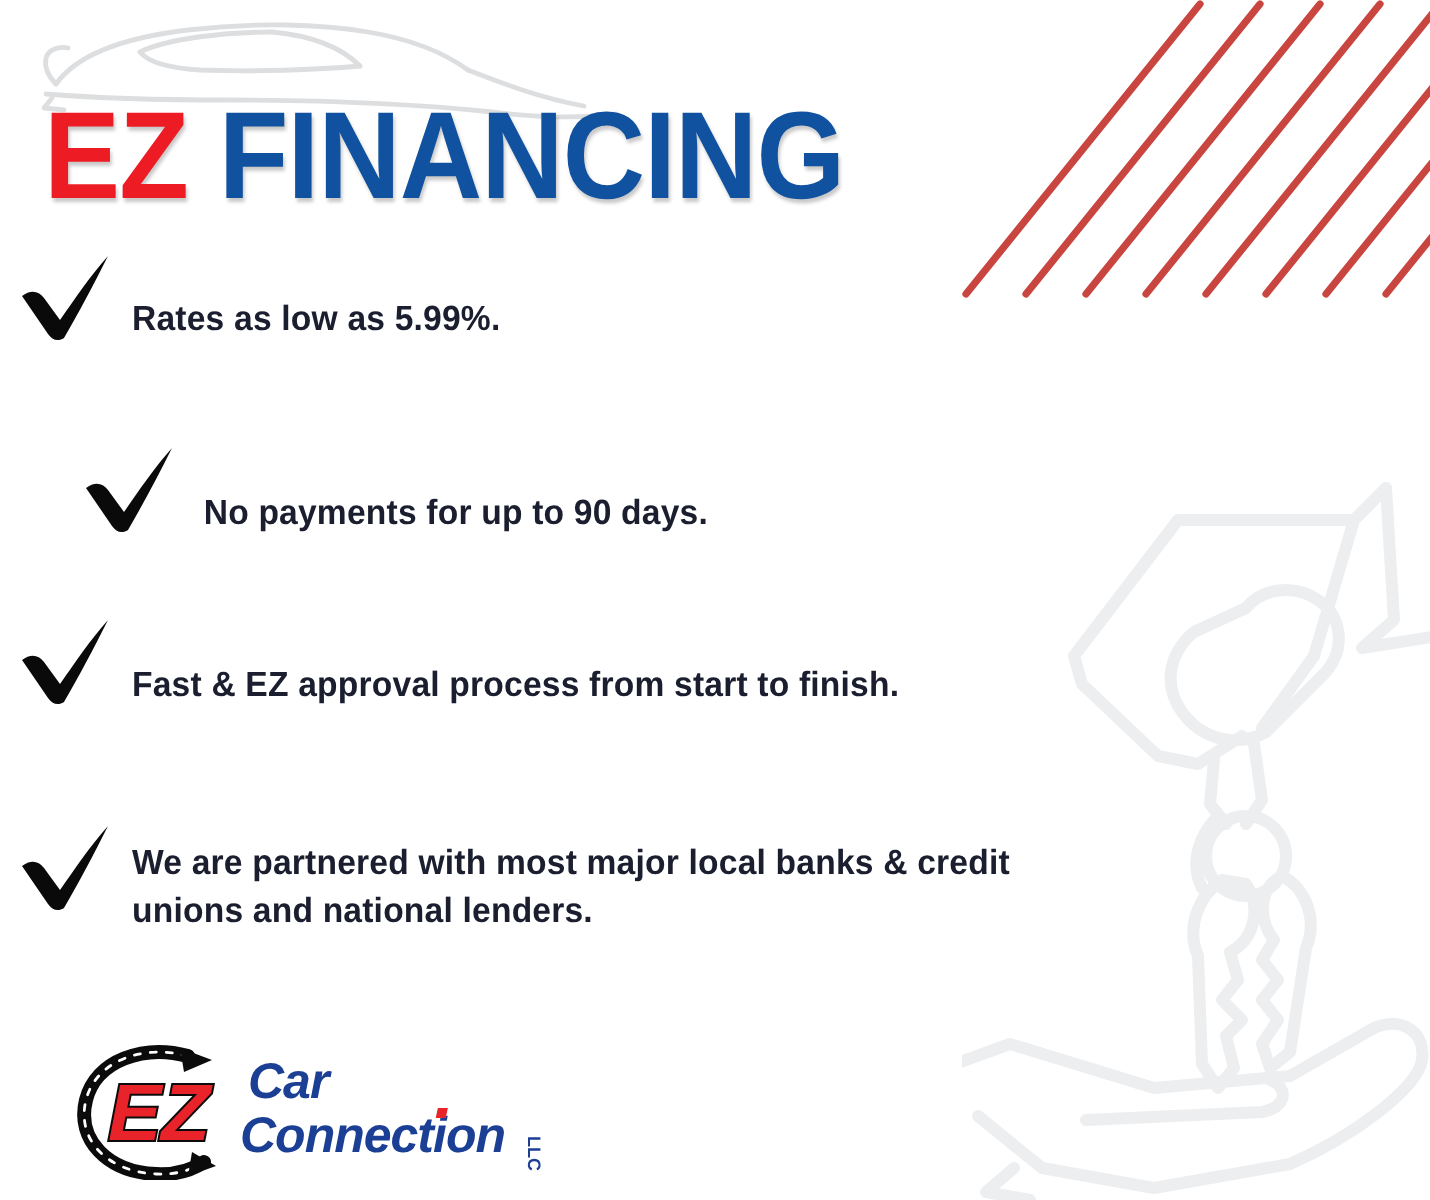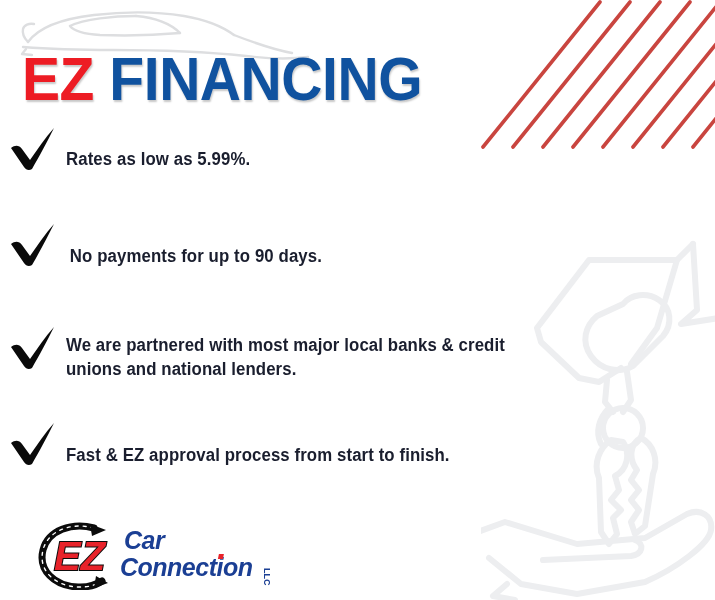--- a/index.html
+++ b/index.html
@@ -56,21 +56,21 @@
     font-weight:600;
     color:#1A1E2E;
     line-height:1.38;
     letter-spacing:0.1px;
     transform:scaleX(0.96);
     transform-origin:left top;
   }
 
   
   #row-0 { margin-top:0px;  }
-  #row-1 { margin-top:49px; }
+  #row-1 { margin-top:49px;padding-left:32px; }
   #row-2 { margin-top:47px; }
   #row-3 { margin-top:40px; }
   #row-4 { margin-top:50px; }
 
   #row-0 .feature-text { padding-top:20px; }
   #row-1 .feature-text { padding-top:23px; padding-left:4px; }
   #row-2 .feature-text { padding-top:18px; }
   #row-3 .feature-text { padding-top:22px; }
   #row-4 .feature-text { padding-top:24px; }
 
@@ -147,36 +147,36 @@
 
   <div class="feature-row" id="row-1">
     <span class="check-wrap">
       <svg width="52" height="46" viewBox="0 0 52 46" xmlns="http://www.w3.org/2000/svg">
         <path d="M4 22 C8 19 12 19 15 23 L23 34 C30 24 38 12 47 2 C40 16 32 31 25 43 C22 45 19 44 17 41 Z" fill="#0A0A0A"></path>
       </svg>
     </span>
     <span class="feature-text">No payments for up to 90 days.</span>
   </div>
 
+  <div class="feature-row" id="row-3">
+    <span class="check-wrap">
+      <svg width="52" height="46" viewBox="0 0 52 46" xmlns="http://www.w3.org/2000/svg">
+        <path d="M4 22 C8 19 12 19 15 23 L23 34 C30 24 38 12 47 2 C40 16 32 31 25 43 C22 45 19 44 17 41 Z" fill="#0A0A0A"></path>
+      </svg>
+    </span>
+    <span class="feature-text">Fast &amp; EZ approval process from start to finish.</span>
+  </div>
+
   <div class="feature-row" id="row-2">
     <span class="check-wrap">
       <svg width="52" height="46" viewBox="0 0 52 46" xmlns="http://www.w3.org/2000/svg">
         <path d="M4 22 C8 19 12 19 15 23 L23 34 C30 24 38 12 47 2 C40 16 32 31 25 43 C22 45 19 44 17 41 Z" fill="#0A0A0A"></path>
       </svg>
     </span>
     <span class="feature-text">We are partnered with most major local banks &amp; credit unions and national lenders.</span>
-  </div>
-
-  <div class="feature-row" id="row-3">
-    <span class="check-wrap">
-      <svg width="52" height="46" viewBox="0 0 52 46" xmlns="http://www.w3.org/2000/svg">
-        <path d="M4 22 C8 19 12 19 15 23 L23 34 C30 24 38 12 47 2 C40 16 32 31 25 43 C22 45 19 44 17 41 Z" fill="#0A0A0A"></path>
-      </svg>
-    </span>
-    <span class="feature-text">Fast &amp; EZ approval process from start to finish.</span>
   </div>
 
 
 </div>
 
 <div class="logo">
   <svg viewBox="0 0 250 74" xmlns="http://www.w3.org/2000/svg">
 
     <g>
       <path d="M62 12 C40 6 16 14 11 34 C6 54 22 70 46 71 C56 71.5 64 69 70 65" stroke="#0B0B0B" stroke-width="7" fill="none" stroke-linecap="round"></path>

